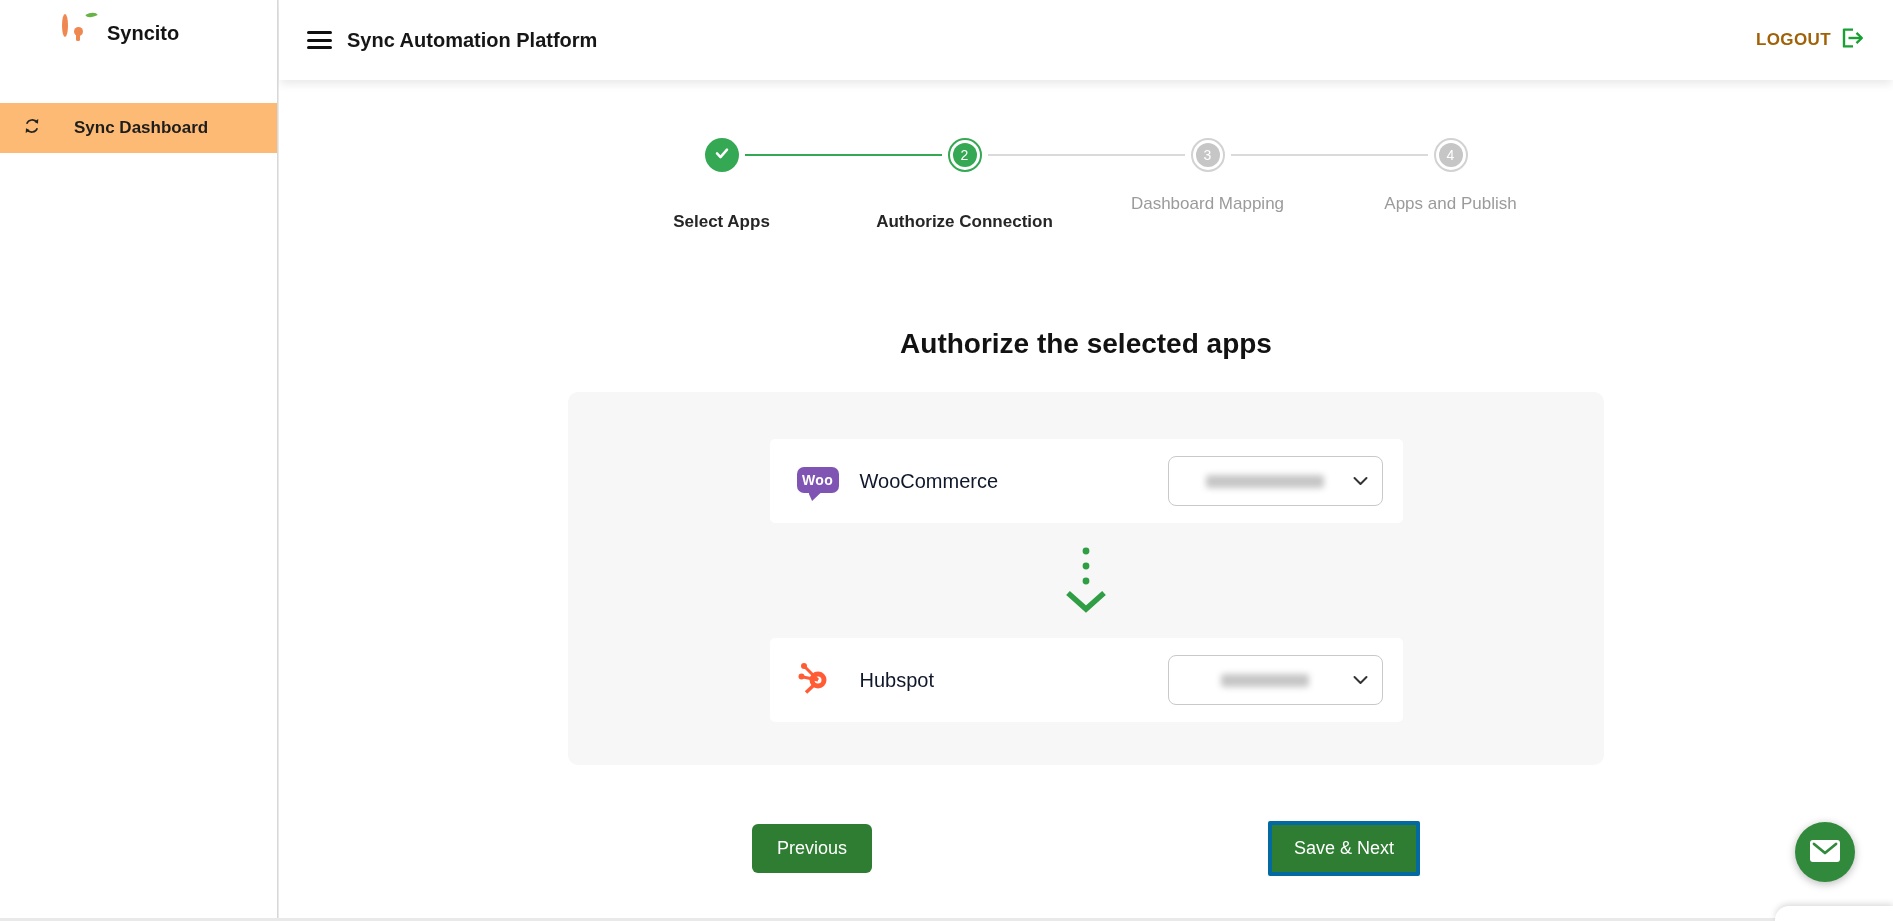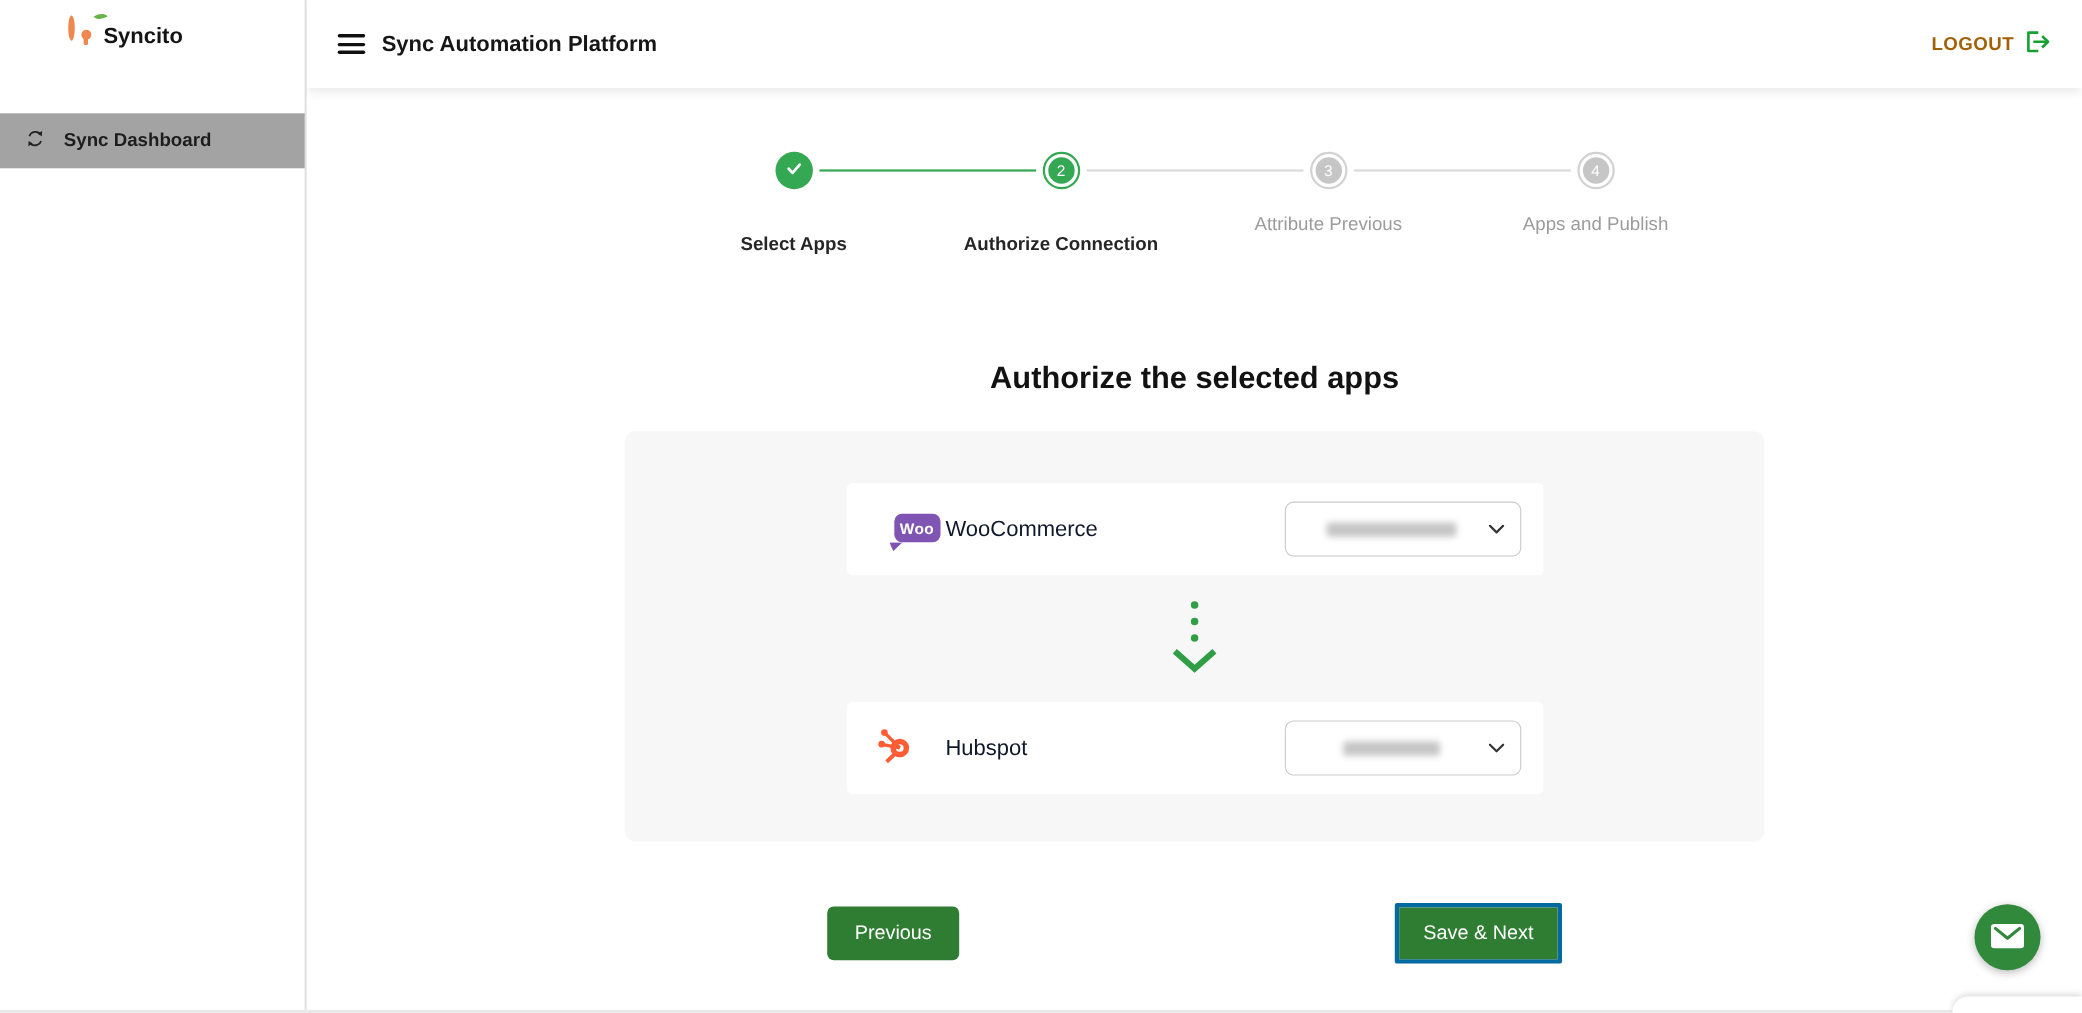--- a/index.html
+++ b/index.html
@@ -5,33 +5,33 @@
 <style>
   * { margin:0; padding:0; box-sizing:border-box; }
   html,body { width:1893px; height:921px; }
   body { font-family:"Liberation Sans", sans-serif; background:#e9e9e9; overflow:hidden; }
 
   .app { position:relative; width:1893px; height:921px; background:#e9e9e9; }
 
   
   .sidebar { position:absolute; left:0; top:0; width:278px; height:918px;
              background:#fff; border-right:1px solid #d8d8d8; z-index:30; }
-  .brand { display:flex; align-items:center; padding:14px 0 0 62px; height:52px; }
+  .brand { display:flex; align-items:center; gap:13px; padding:14px 0 0 62px; height:52px; }
   .logo { position:relative; width:32px; height:32px; flex:0 0 32px; }
   .logo-ring { width:32px; height:32px; border:3.5px solid #ef8850; border-radius:50%; }
   .logo-keydot { position:absolute; left:11.5px; top:9.5px; width:9px; height:9px;
                  background:#ef8850; border-radius:50%; }
   .logo-keystem { position:absolute; left:14px; top:16px; width:4px; height:8px;
                   background:#ef8850; border-radius:1.5px; }
   .logo-leaf { position:absolute; right:-3px; top:-5px; width:11px; height:6px;
                background:#67b346; border-radius:0 100% 0 100%; transform:rotate(-28deg); }
   .brand-name { font-size:20px; font-weight:700; color:#141414; }
 
-  .nav-item { margin-top:51px; height:50px; background:#a3a3a3; display:flex;
-              align-items:center; padding-left:22px; gap:16px; cursor:pointer; }
+  .nav-item { margin-top:51px; height:50px; background:#fdba74; display:flex;
+              align-items:center; padding-left:22px; gap:32px; cursor:pointer; }
   .nav-label { font-size:17px; font-weight:700; color:#1d1d1d; }
 
   
   .main { position:absolute; left:279px; top:0; width:1614px; height:918px; background:#fff; }
 
   .header { position:relative; height:80px; background:#fff; display:flex; align-items:center;
             padding:0 28px; box-shadow:0 5px 9px -1px rgba(0,0,0,.09); z-index:10; }
   .hamburger { display:flex; flex-direction:column; gap:4.5px; width:25px; cursor:pointer; }
   .hamburger span { display:block; height:3px; background:#101010; border-radius:1.5px; }
   .header-title { margin-left:15px; font-size:20px; font-weight:700; color:#161616; }
@@ -65,21 +65,21 @@
 
   .card { width:1036px; height:373px; margin:32px auto 0; background:#f7f7f7;
           border-radius:10px; padding-top:47px; }
   .app-row { width:633px; height:84px; margin:0 auto; background:#fff; border-radius:5px;
              display:flex; align-items:center; padding:0 20px 0 27px; }
   .app-name { margin-left:21px; font-size:20px; color:#0f172a; }
 
   .woo-logo { position:relative; width:42px; height:28px; flex:0 0 42px; }
   .woo-bubble { width:42px; height:26px; background:#7f54b3; border-radius:7px; display:flex;
                 align-items:center; justify-content:center; color:#fff; font-weight:700;
-                font-size:14px; letter-spacing:.3px;margin-left:16px; }
+                font-size:14px; letter-spacing:.3px; }
   .woo-tail { position:absolute; left:12px; bottom:-6px; width:12px; height:8px; background:#7f54b3;
               clip-path:polygon(0 0, 100% 0, 30% 100%); }
 
   .select { margin-left:auto; width:215px; height:50px; background:#fff; border:1px solid #c9c9c9;
             border-radius:8px; position:relative; display:flex; align-items:center;
             justify-content:center; cursor:pointer; }
   .blur-blob { height:13px; border-radius:3px; background:#9f9f9f; opacity:.6; filter:blur(3px); }
   .blob-woo { width:118px; margin-right:20px; }
   .blob-hub { width:88px; margin-right:20px; }
   .select svg { position:absolute; right:14px; top:50%; transform:translateY(-50%); }
@@ -168,21 +168,21 @@
         <div class="step active conn-green">
           <div class="circle-outer">
             <div class="circle-inner">2</div>
           </div>
           <div class="step-label">Authorize Connection</div>
         </div>
         <div class="step upcoming">
           <div class="circle-outer">
             <div class="circle-inner">3</div>
           </div>
-          <div class="step-label">Attribute Previous</div>
+          <div class="step-label">Dashboard Mapping</div>
         </div>
         <div class="step upcoming">
           <div class="circle-outer">
             <div class="circle-inner">4</div>
           </div>
           <div class="step-label">Apps and Publish</div>
         </div>
       </div>
 
       <div class="page-heading">Authorize the selected apps</div>

